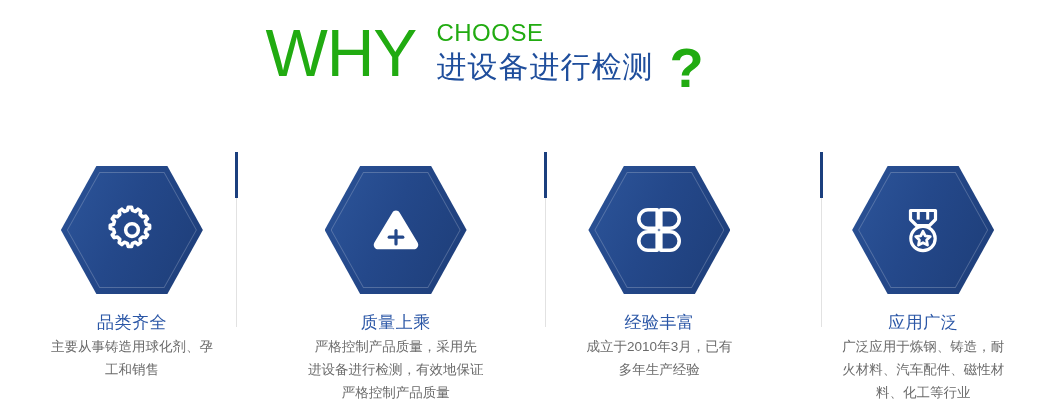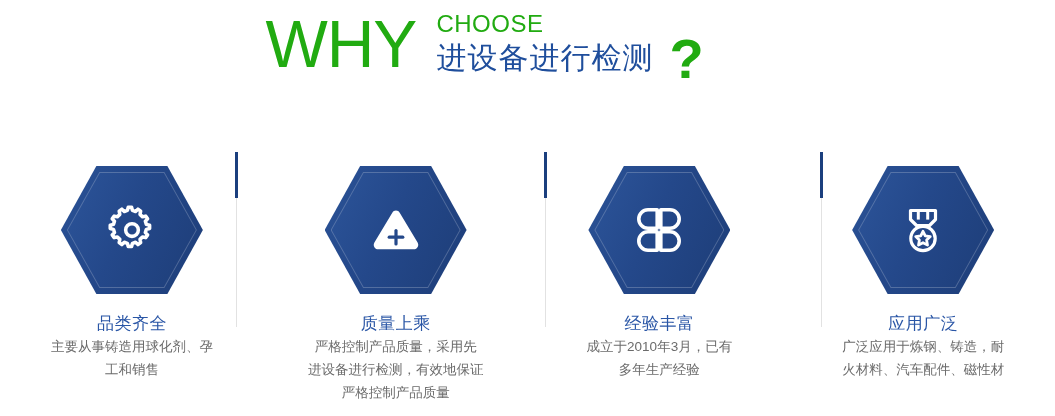--- a/index.html
+++ b/index.html
@@ -23,21 +23,21 @@
 
   
   .heading {
     position: absolute;
     left: 0;
     top: 0;
     width: 977px;
     height: 96px;
     display: flex;
     flex-direction: row;
-    align-items: center;
+    align-items: flex-end;
     justify-content: center;
   }
   .heading-inner {
     display: flex;
     flex-direction: row;
     align-items: flex-start;
     margin-left: -8px;
   }
   .why {
     color: #21ab11;
@@ -162,20 +162,21 @@
 
   
   .card-title {
     color: #2a56a6;
     font-size: 17px;
     line-height: 22px;
     margin-top: 19px;
     font-weight: 400;
     letter-spacing: 0.5px;
     text-align: right;
+    font-family: Liberation Mono, monospace;
   }
   .card-desc {
     color: #6b6b6b;
     font-size: 13.5px;
     line-height: 23px;
     margin-top: 0;
     text-align: center;
     max-width: 222px;
   }
   .card-desc .line { display: block; white-space: nowrap; }
@@ -302,17 +303,18 @@
 
             <circle cx="21" cy="33.5" r="12.2" fill="none" stroke="#ffffff" stroke-width="3.2"></circle>
             <path d="M21 26.3 l2.25 4.55 5.02 0.73 -3.63 3.54 0.86 5.0 -4.5 -2.36 -4.5 2.36 0.86 -5.0 -3.63 -3.54 5.02 -0.73 Z" fill="none" stroke="#ffffff" stroke-width="2.8" stroke-linejoin="round"></path>
           </svg>
         </div>
       </div>
       <div class="card-title">应用广泛</div>
       <div class="card-desc">
         <span class="line">广泛应用于炼钢、铸造，耐</span>
         <span class="line">火材料、汽车配件、磁性材</span>
+        <span class="line">料、化工等行业</span>
       </div>
     </div>
 
   </div>
 </div>
 
 </body></html>

